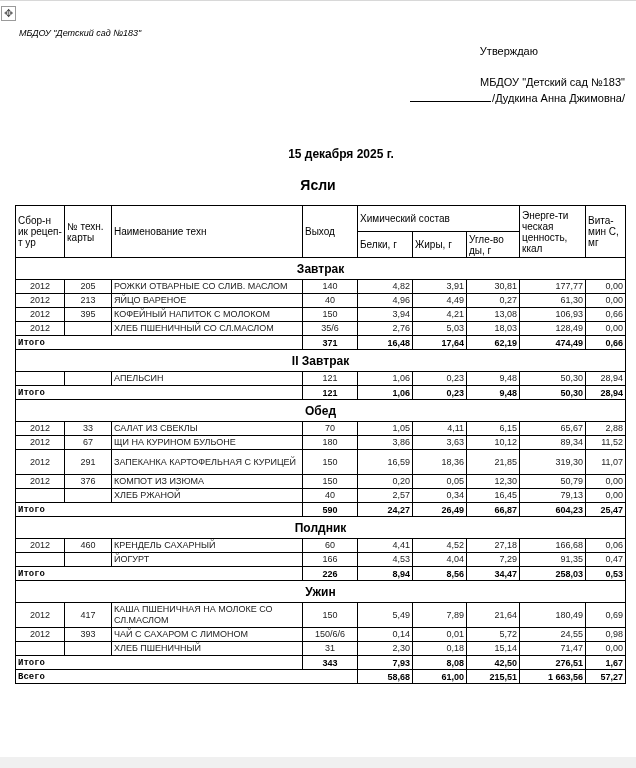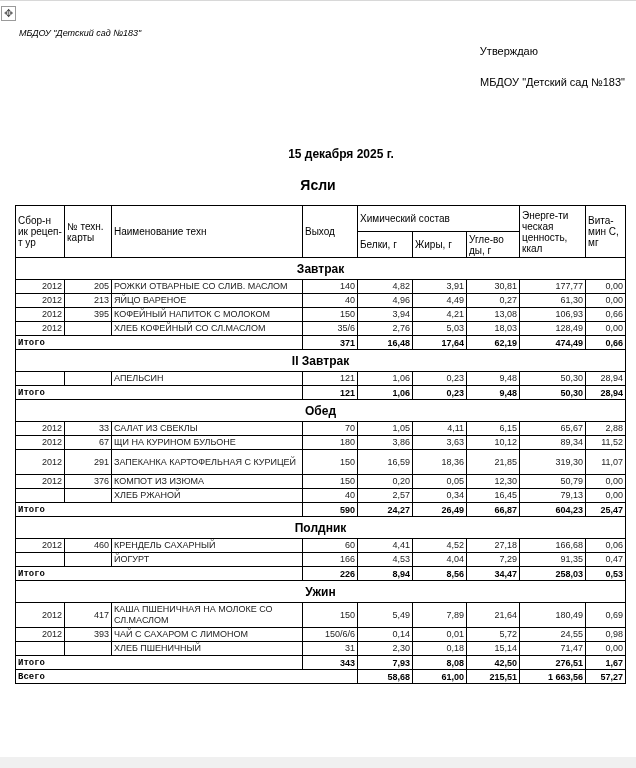--- a/index.html
+++ b/index.html
@@ -63,35 +63,36 @@
   table.menu th {
     font-weight:normal; font-size:10px; text-align:left; line-height:11px;
   }
   .hdr-row1 th { height:25px; }
   .hdr-row2 th { height:25px; }
   .sec td {
     text-align:center; font-weight:bold; font-size:12px; height:21px;
   }
   .item td { height:13px; line-height:11px; color:#222; }
   .item.tall td { height:24px; }
-  .c { text-align:right; }
+  .c { text-align:center; }
   .r { text-align:right; }
   .name { text-align:left; padding-left:2px !important; }
   .tot td { font-weight:bold; height:13px; }
   .tot td.lbl { text-align:left;font-family:Liberation Mono, monospace; }
 </style>
 </head>
 <body>
 
 <div class="page">
   <div class="move-handle">✥</div>
   <div class="org">МБДОУ "Детский сад №183"</div>
   <div class="approve">Утверждаю</div>
   <div class="approve-block">
     <div>МБДОУ "Детский сад №183"</div>
+    <div><span class="sig-line"></span><span>/Дудкина Анна Джимовна/</span></div>
   </div>
   <div class="date">15 декабря 2025 г.</div>
   <div class="group">Ясли</div>
 
   <table class="menu">
     <colgroup>
       <col style="width:49px">
         <col style="width:47px">
         <col style="width:191px">
         <col style="width:55px">
@@ -150,21 +151,21 @@
           <td class="c">150</td>
           <td class="r">3,94</td>
           <td class="r">4,21</td>
           <td class="r">13,08</td>
           <td class="r">106,93</td>
           <td class="r">0,66</td>
         </tr>
         <tr class="item">
           <td class="c">2012</td>
           <td class="c"></td>
-          <td class="name">ХЛЕБ КОФЕЙНЫЙ СО СЛ.МАСЛОМ</td>
+          <td class="name">ХЛЕБ ПШЕНИЧНЫЙ СО СЛ.МАСЛОМ</td>
           <td class="c">35/6</td>
           <td class="r">2,76</td>
           <td class="r">5,03</td>
           <td class="r">18,03</td>
           <td class="r">128,49</td>
           <td class="r">0,00</td>
         </tr>
         <tr class="tot">
           <td class="lbl" colspan="3">Итого</td>
           <td class="c">371</td>

